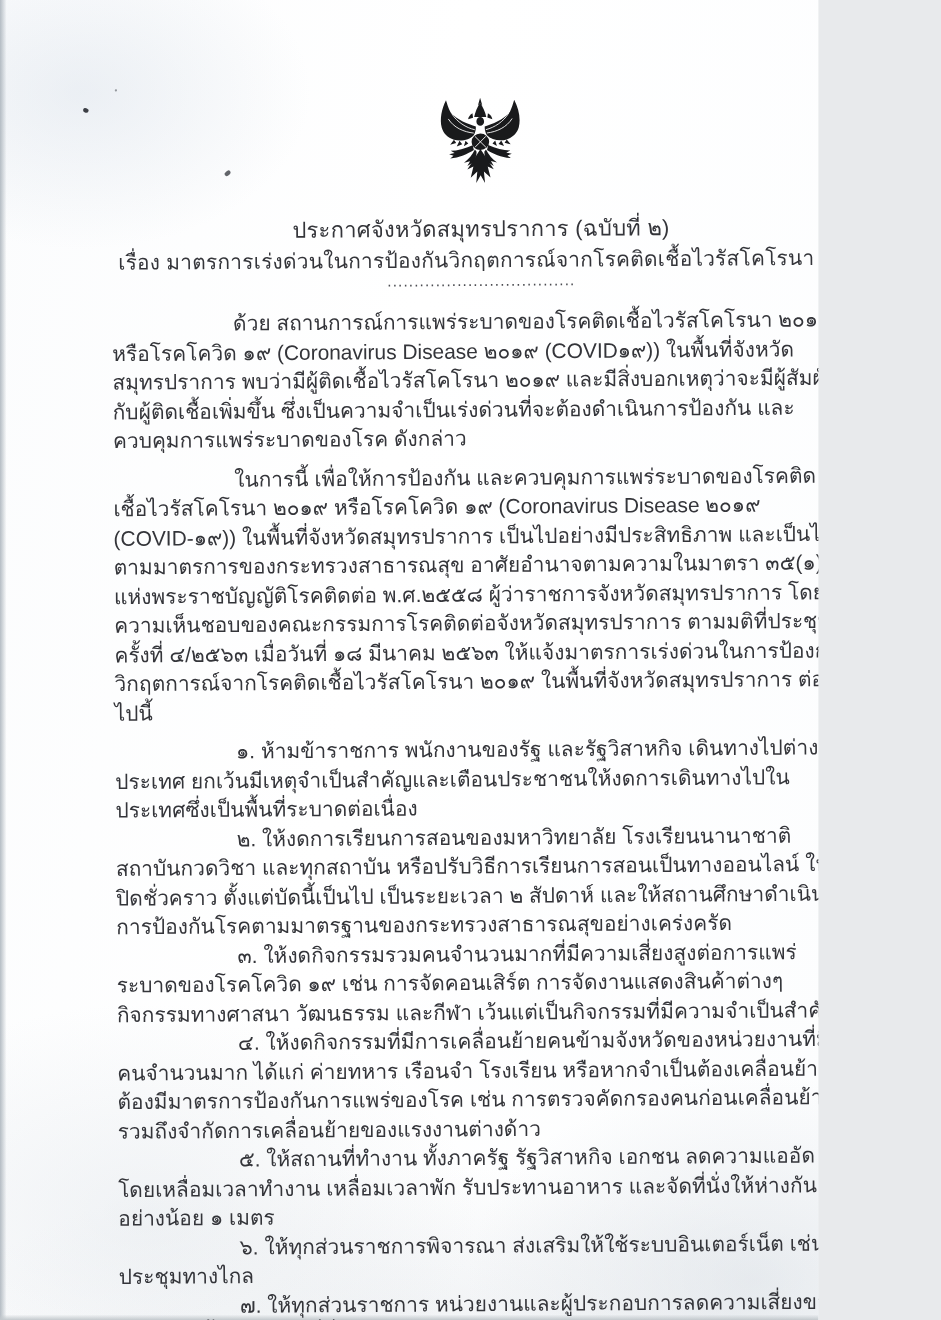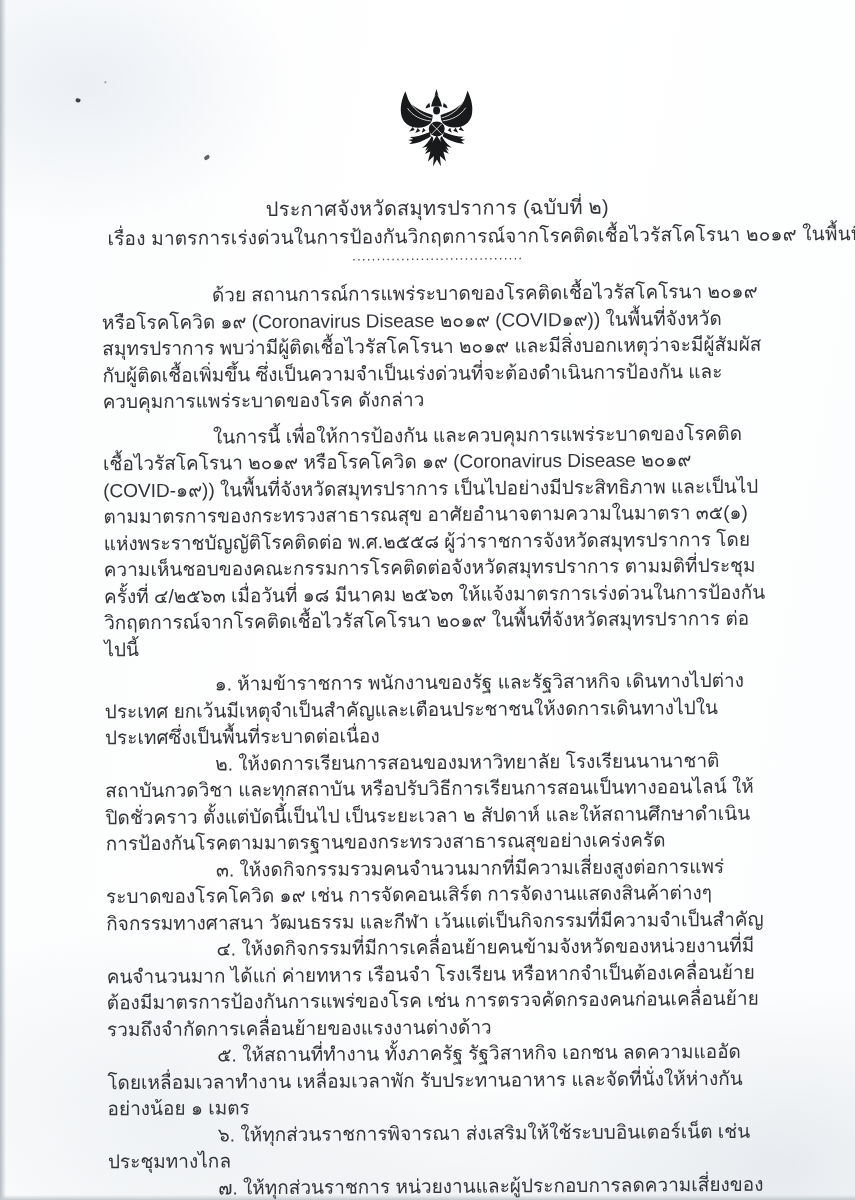--- a/index.html
+++ b/index.html
@@ -3,21 +3,21 @@
 <meta charset="utf-8">
 <style>
   html, body {
     margin: 0;
     padding: 0;
     background: #e8eaec;
     font-family: "Liberation Sans", "DejaVu Sans", sans-serif;
   }
   .sheet {
     position: relative;
-    width: 855px;
+    width: 744px;
     height: 1200px;
     overflow: hidden;
     color: #34353a;
     background:
       radial-gradient(ellipse 320px 220px at 10% 7%, rgba(204,214,226,0.35), rgba(204,214,226,0) 65%),
       radial-gradient(ellipse 500px 320px at 18% 92%, rgba(206,214,222,0.30), rgba(206,214,222,0) 60%),
       radial-gradient(ellipse 420px 300px at 92% 97%, rgba(198,206,214,0.38), rgba(198,206,214,0) 62%),
       radial-gradient(ellipse 600px 200px at 50% 100%, rgba(210,216,222,0.30), rgba(210,216,222,0) 70%),
       linear-gradient(100deg, #fbfcfd 0%, #ffffff 45%, #fcfdfe 100%);
   }

